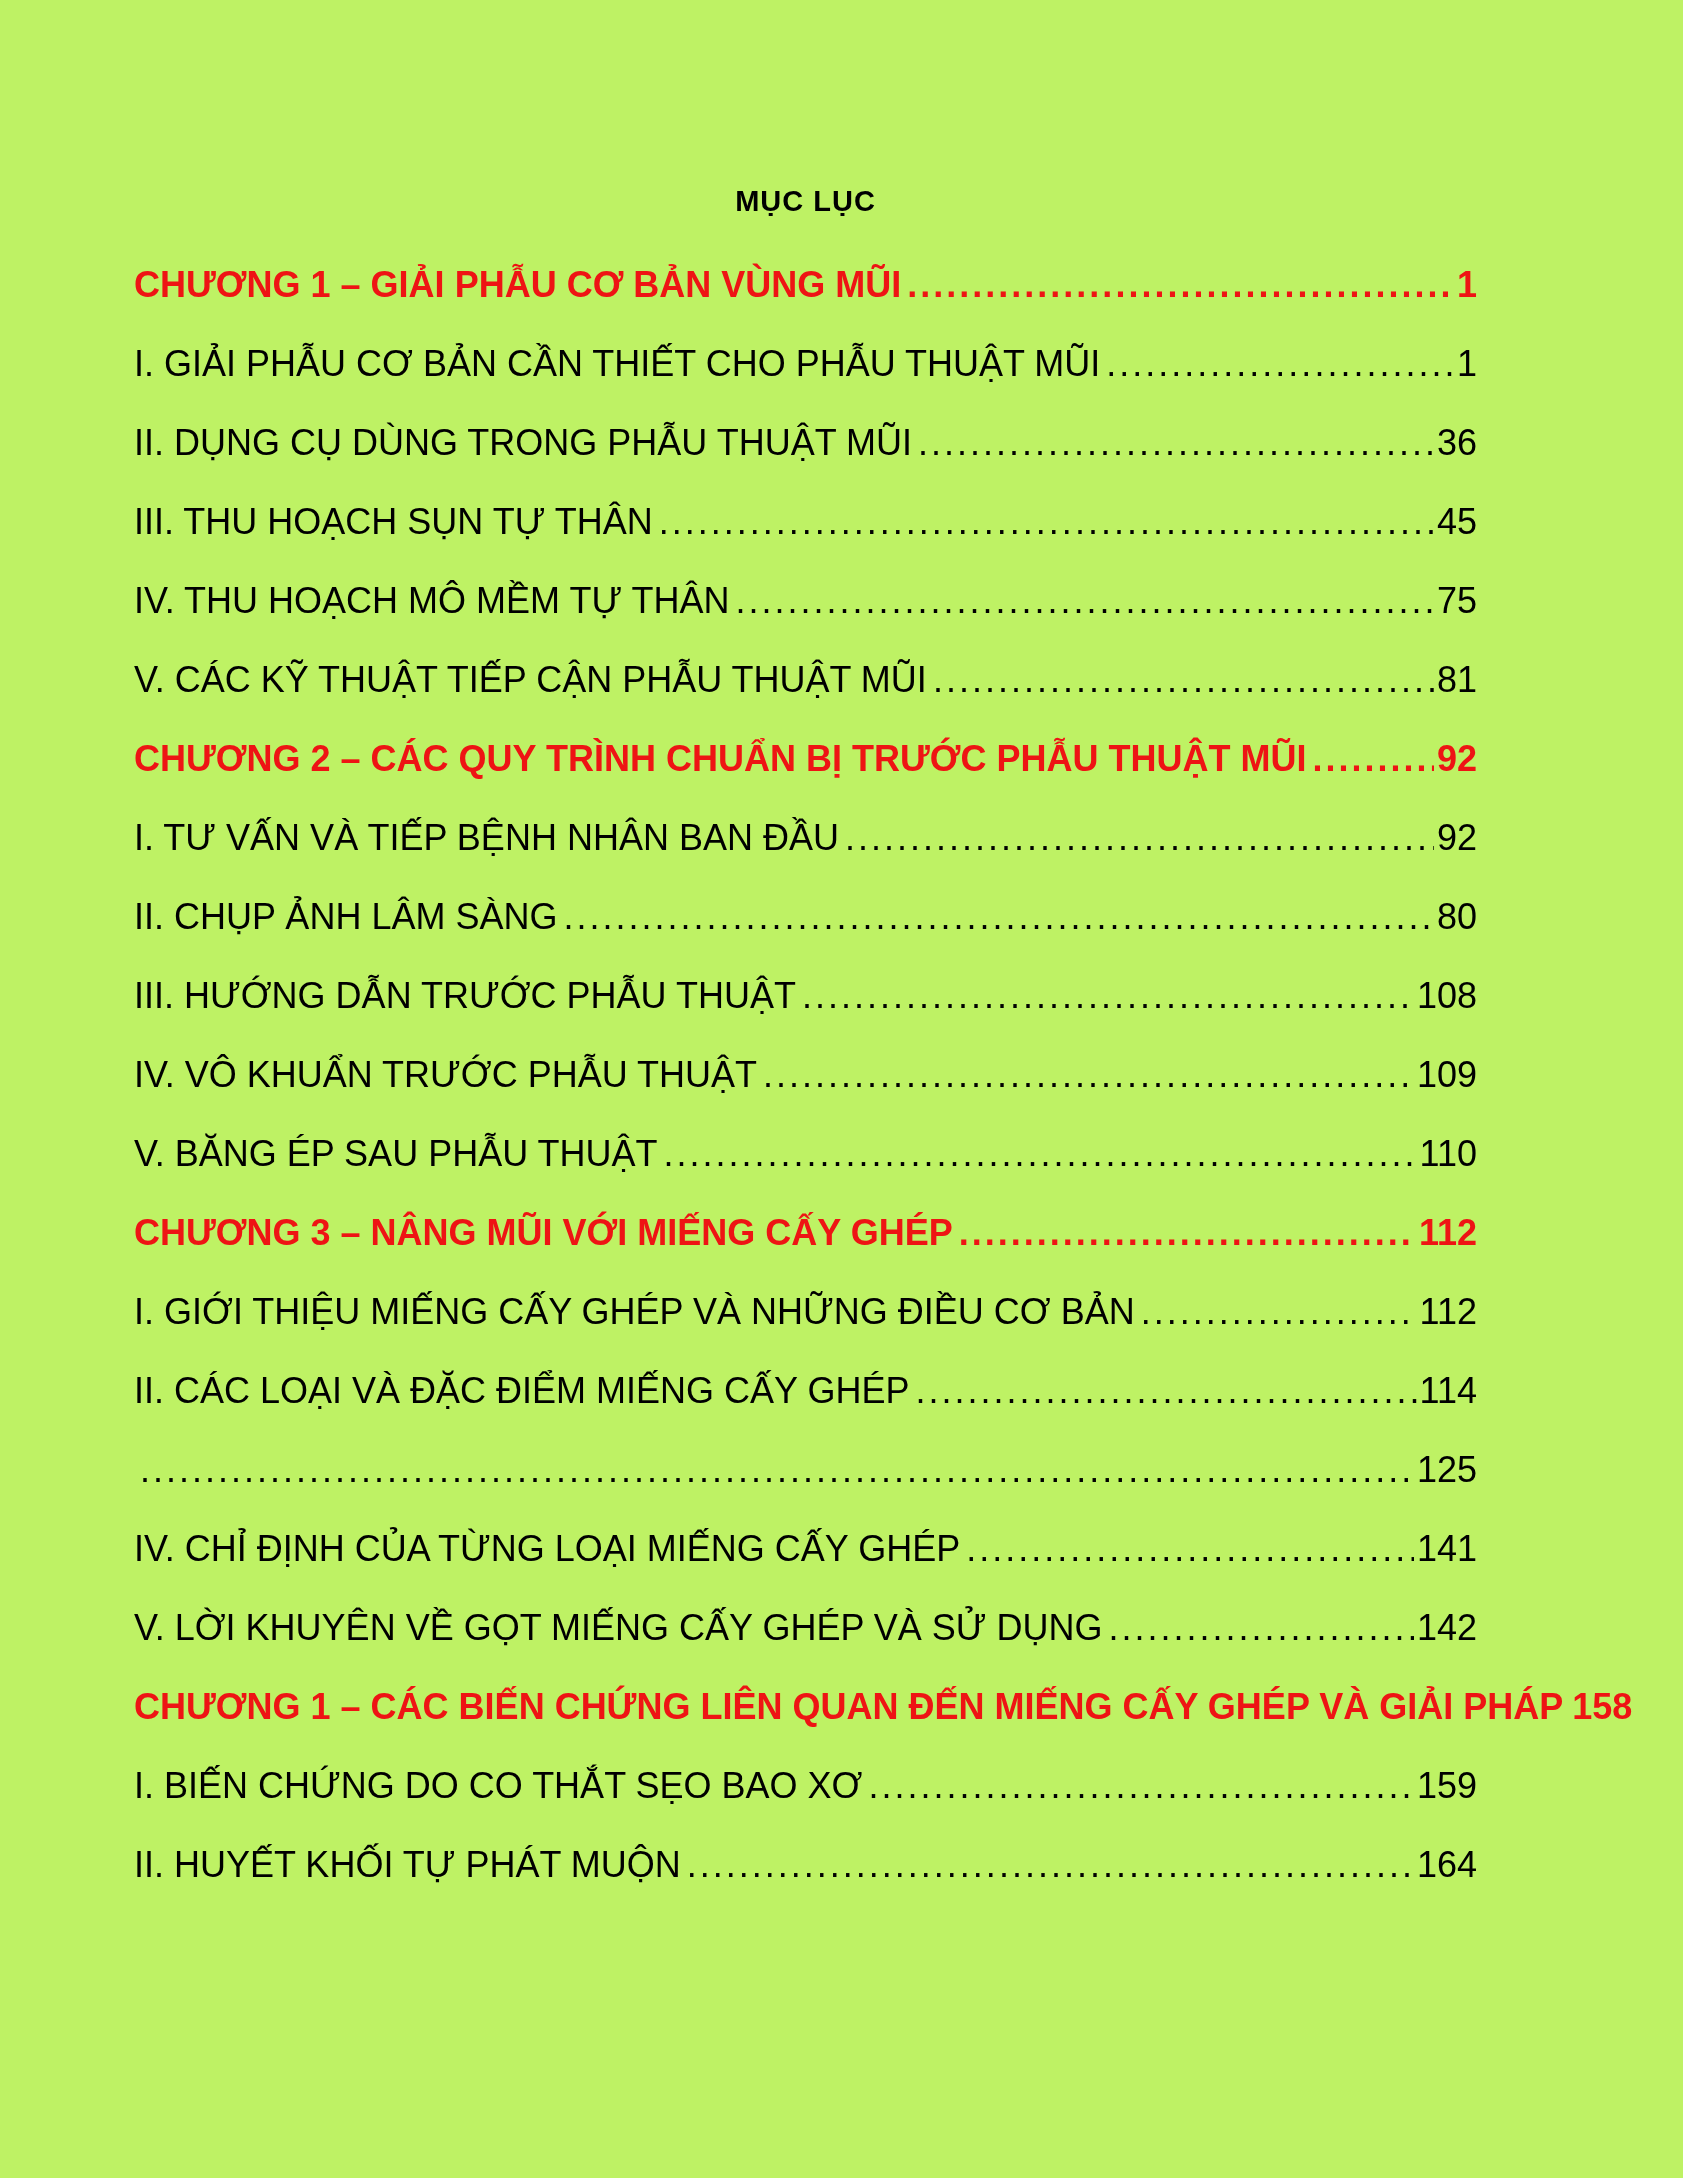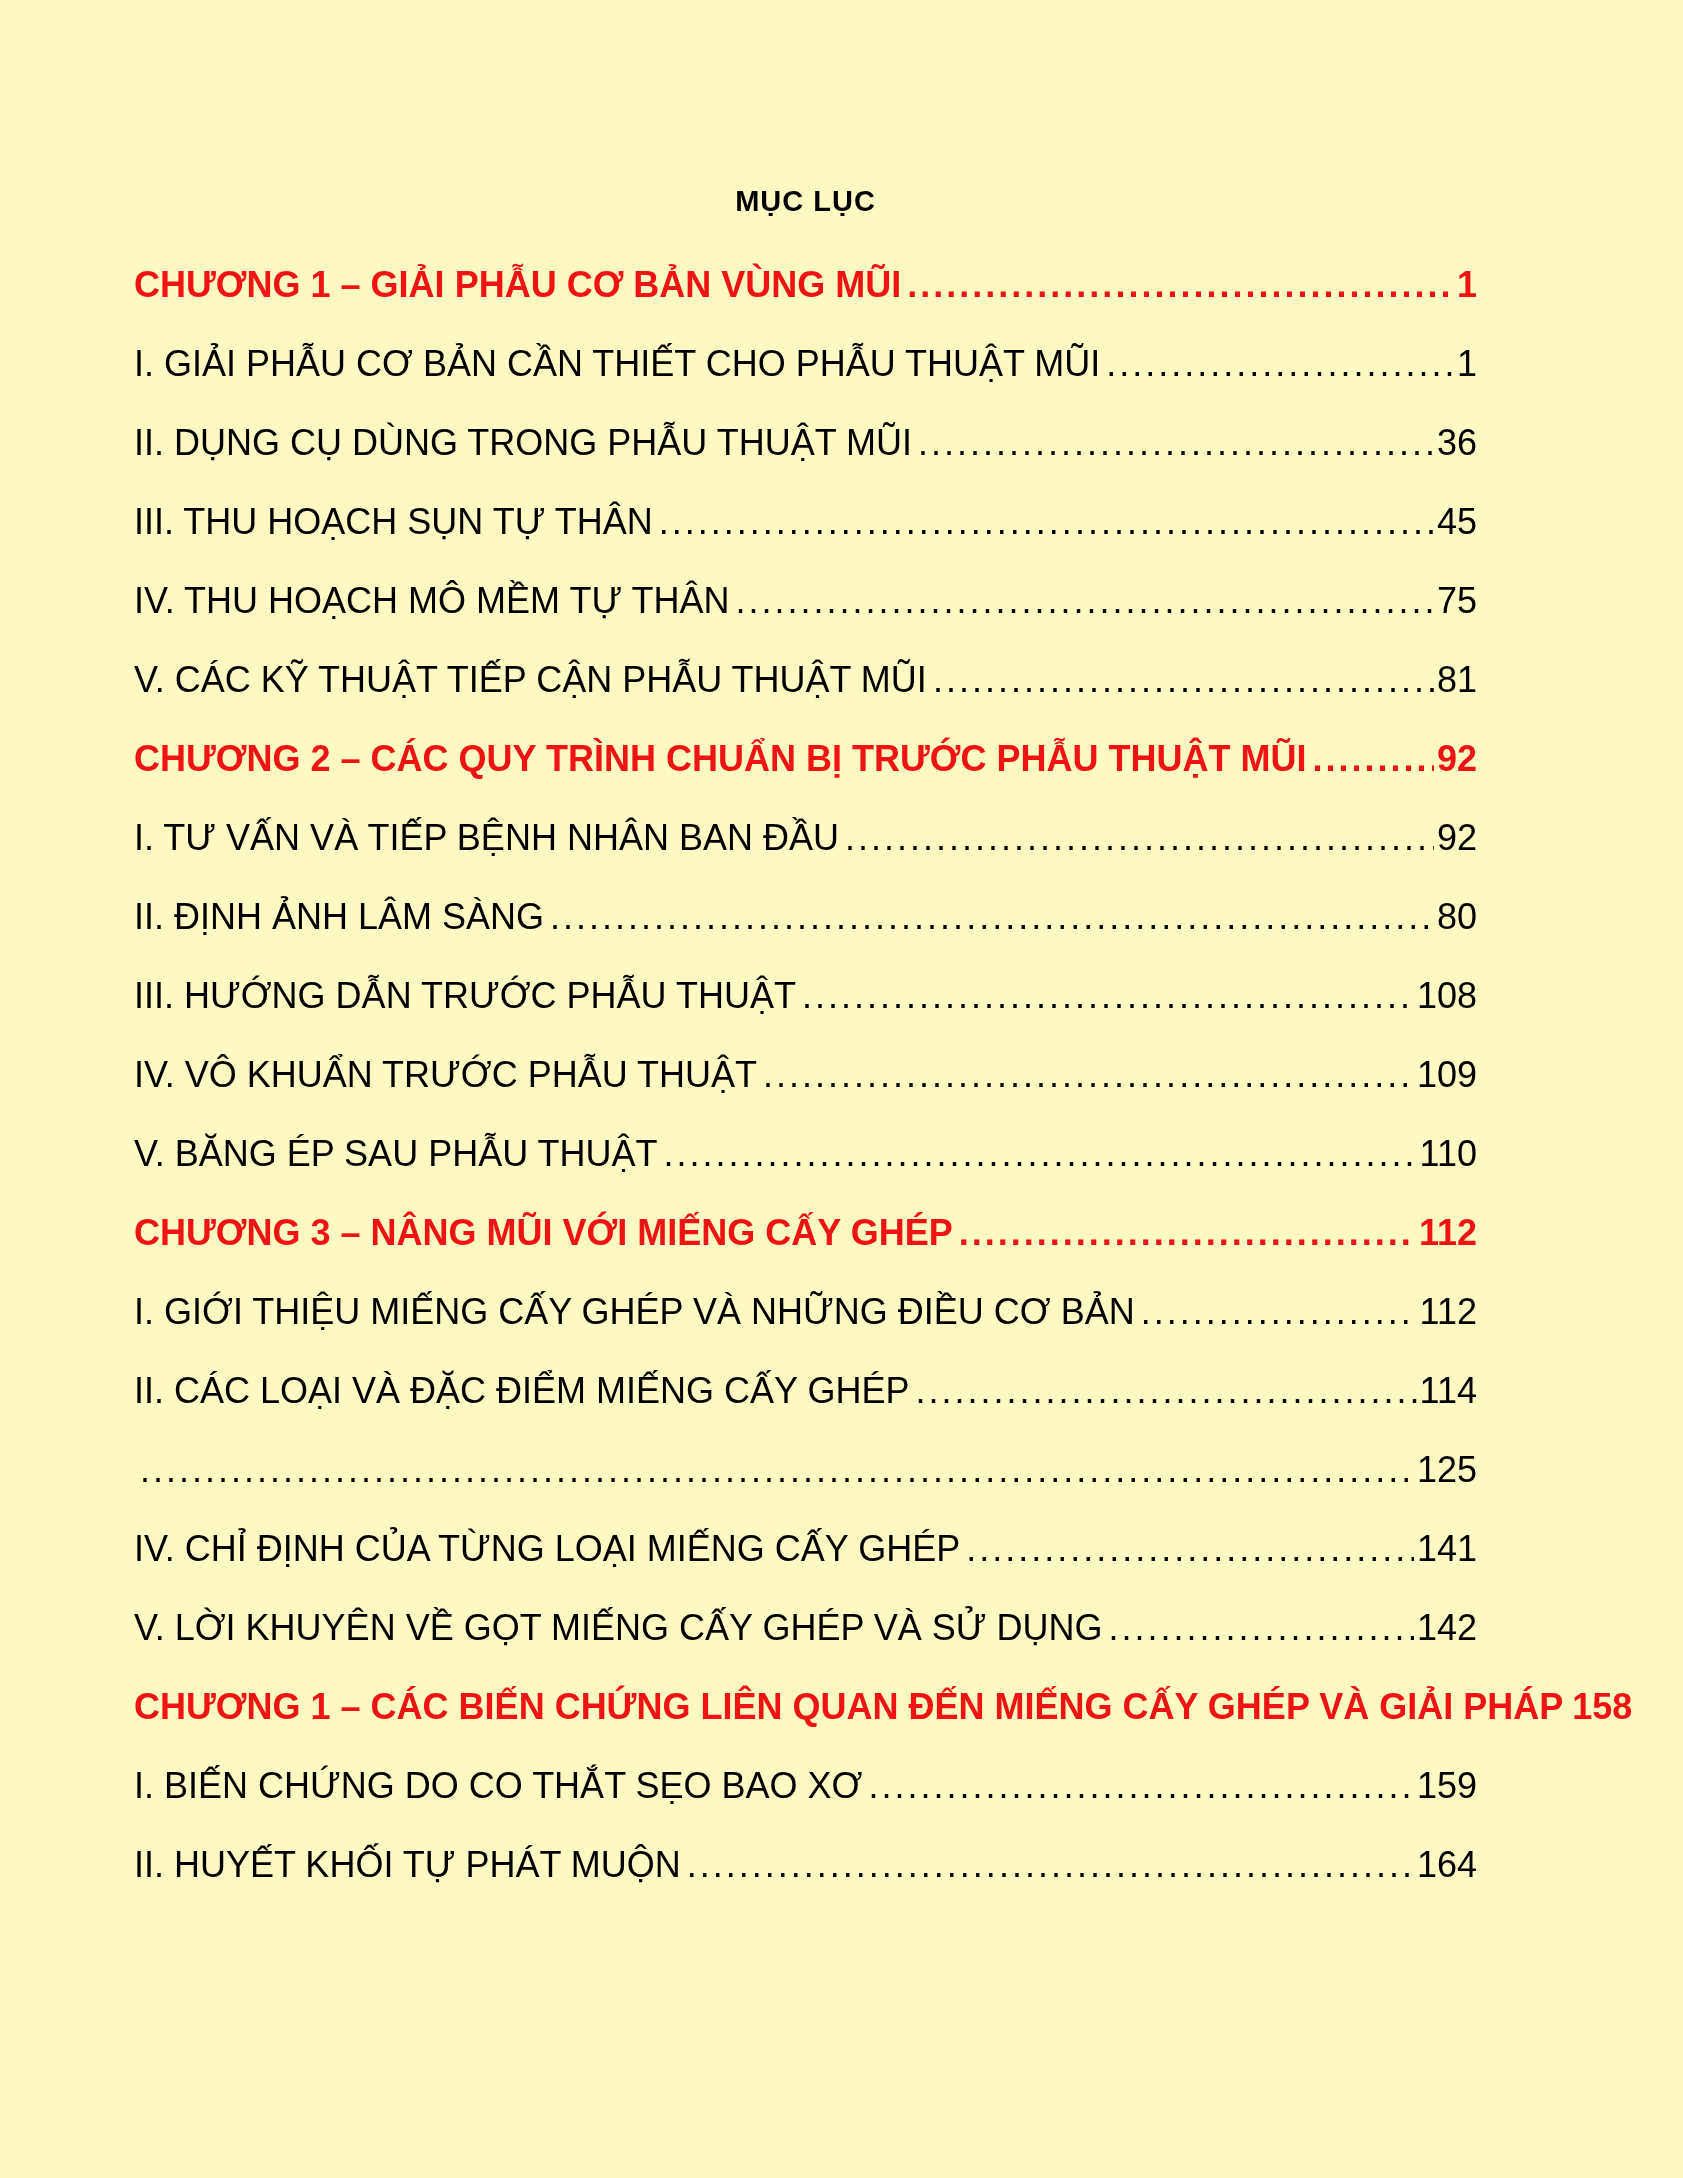--- a/index.html
+++ b/index.html
@@ -4,21 +4,21 @@
 <style>
   html, body {
     margin: 0;
     padding: 0;
     background: #ffffff;
   }
   .page {
     position: relative;
     width: 1683px;
     height: 2178px;
-    background: #fef9c3;
+    background: #bef264;
     font-family: "Liberation Sans", sans-serif;
     color: #000000;
     box-sizing: border-box;
     padding: 184px 206px 0 134px;
     overflow: hidden;
   }
   .doc-title {
     text-align: center;
     font-size: 29px;
     font-weight: bold;
@@ -104,21 +104,21 @@
         <span class="label">CHƯƠNG 2 – CÁC QUY TRÌNH CHUẨN BỊ TRƯỚC PHẪU THUẬT MŨI</span>
         <span class="leader"></span>
         <span class="pagenum">92</span>
       </div>
       <div class="row item">
         <span class="label">I. TƯ VẤN VÀ TIẾP BỆNH NHÂN BAN ĐẦU</span>
         <span class="leader"></span>
         <span class="pagenum">92</span>
       </div>
       <div class="row item">
-        <span class="label">II. ĐỊNH ẢNH LÂM SÀNG</span>
+        <span class="label">II. CHỤP ẢNH LÂM SÀNG</span>
         <span class="leader"></span>
         <span class="pagenum">80</span>
       </div>
       <div class="row item">
         <span class="label">III. HƯỚNG DẪN TRƯỚC PHẪU THUẬT</span>
         <span class="leader"></span>
         <span class="pagenum">108</span>
       </div>
       <div class="row item">
         <span class="label">IV. VÔ KHUẨN TRƯỚC PHẪU THUẬT</span>

